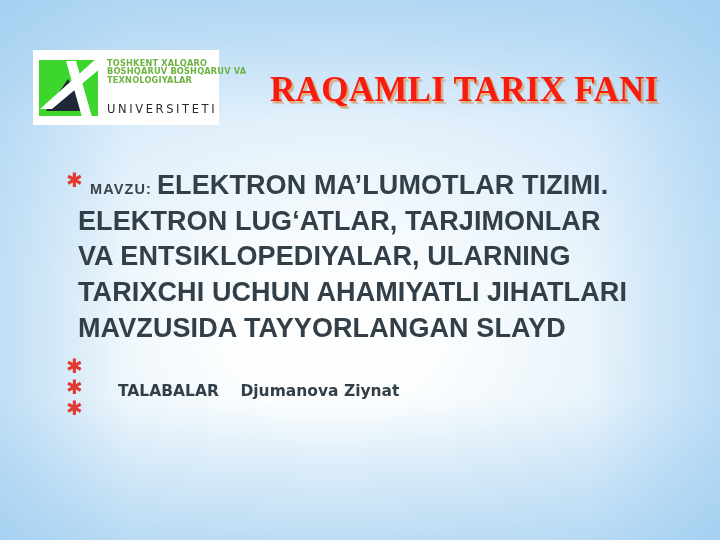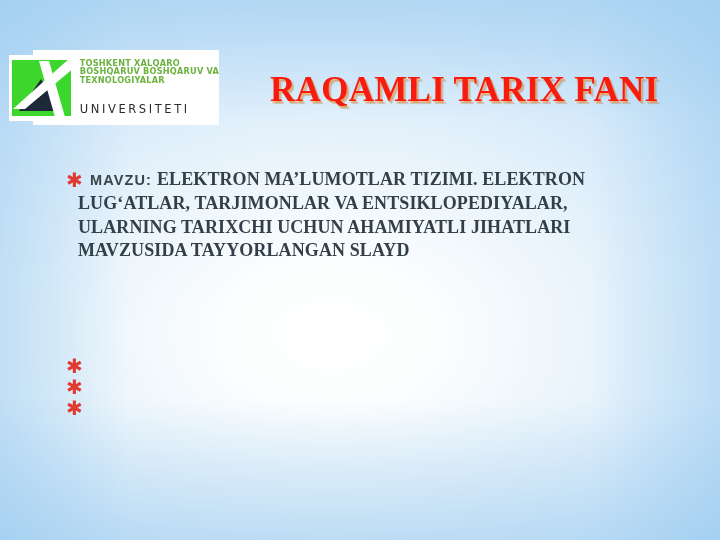--- a/index.html
+++ b/index.html
@@ -44,21 +44,20 @@
   #logo-box {
     position: absolute;
     left: 33px;
     top: 50px;
     width: 186px;
     height: 75px;
     background: #ffffff;
     display: flex;
     align-items: center;
     z-index: 3;
-    justify-content: flex-end;
   }
   #logo-mark {
     width: 66px;
     height: 66px;
     margin-left: 3px;
     flex: 0 0 auto;
     position: relative;
   }
   #logo-text {
     margin-left: 5px;
@@ -123,22 +122,22 @@
   }
   #mavzu-label {
     font-family: "Liberation Sans", sans-serif;
     font-size: 14.5px;
     font-weight: bold;
     color: #3a444d;
     letter-spacing: 1.1px;
     margin-left: 12px;
   }
   #mavzu-body {
-    font-family: Liberation Serif, serif;
-    font-size: 18px;
+    font-family: Liberation Sans, sans-serif;
+    font-size: 27px;
     font-weight: bold;
     color: #333f48;
     line-height: 1.32;
     letter-spacing: 0.1px;
     display: inline;
     text-align: right;
   }
 
   
   #students {
@@ -188,15 +187,16 @@
   <div class="bullet" style="top:356px;">✱</div>
   <div class="bullet" style="top:377px;">✱</div>
   <div class="bullet" style="top:398px;">✱</div>
 
   <div id="mavzu-block">
     <span id="mavzu-label">MAVZU:</span>
     <span id="mavzu-body">ELEKTRON MA’LUMOTLAR TIZIMI. ELEKTRON LUG‘ATLAR, TARJIMONLAR VA ENTSIKLOPEDIYALAR, ULARNING TARIXCHI UCHUN AHAMIYATLI JIHATLARI  MAVZUSIDA TAYYORLANGAN SLAYD</span>
   </div>
 
   <div id="students">
+    <div class="row1">TALABALAR    Djumanova Ziynat</div>
   </div>
 
 </div>
 
 </body></html>

